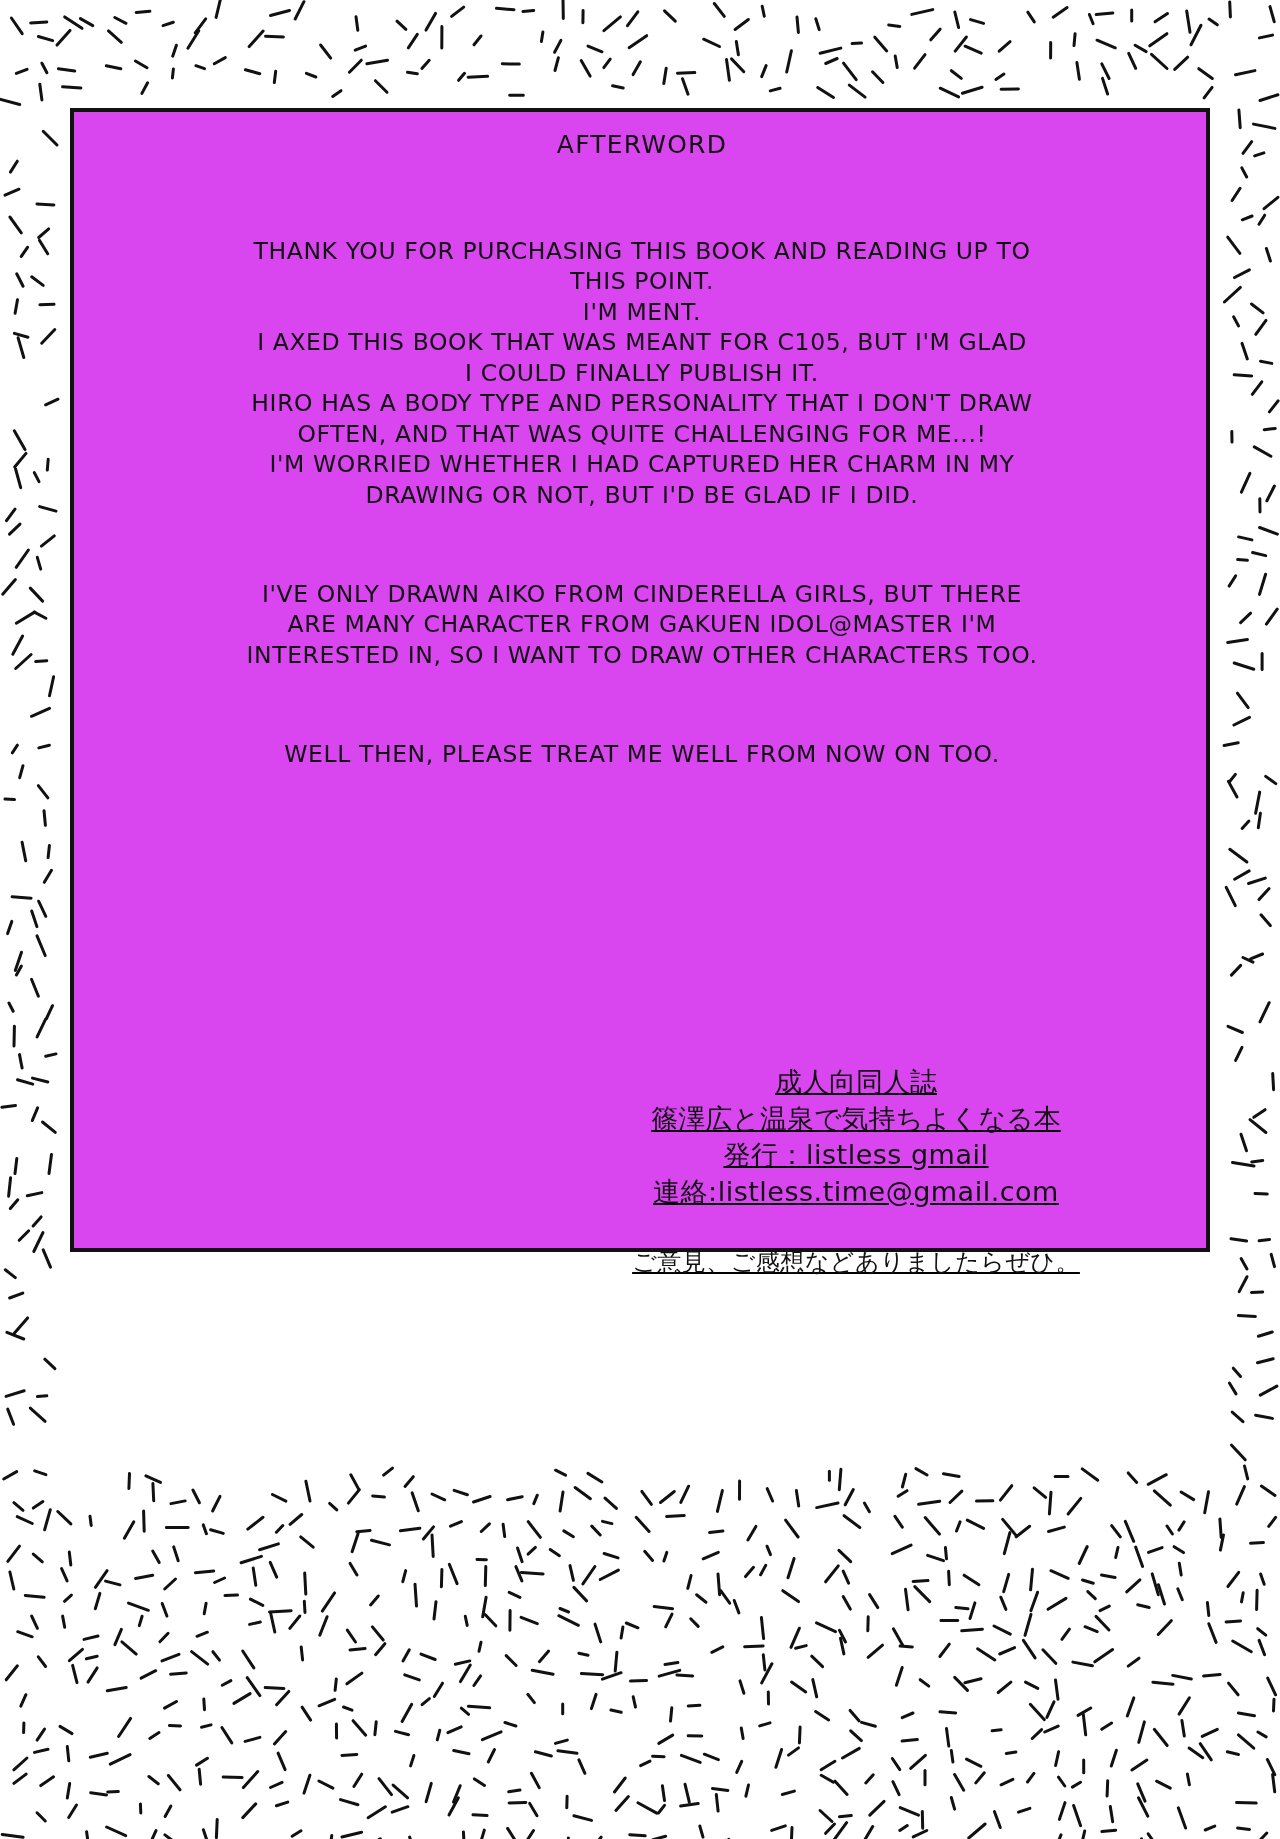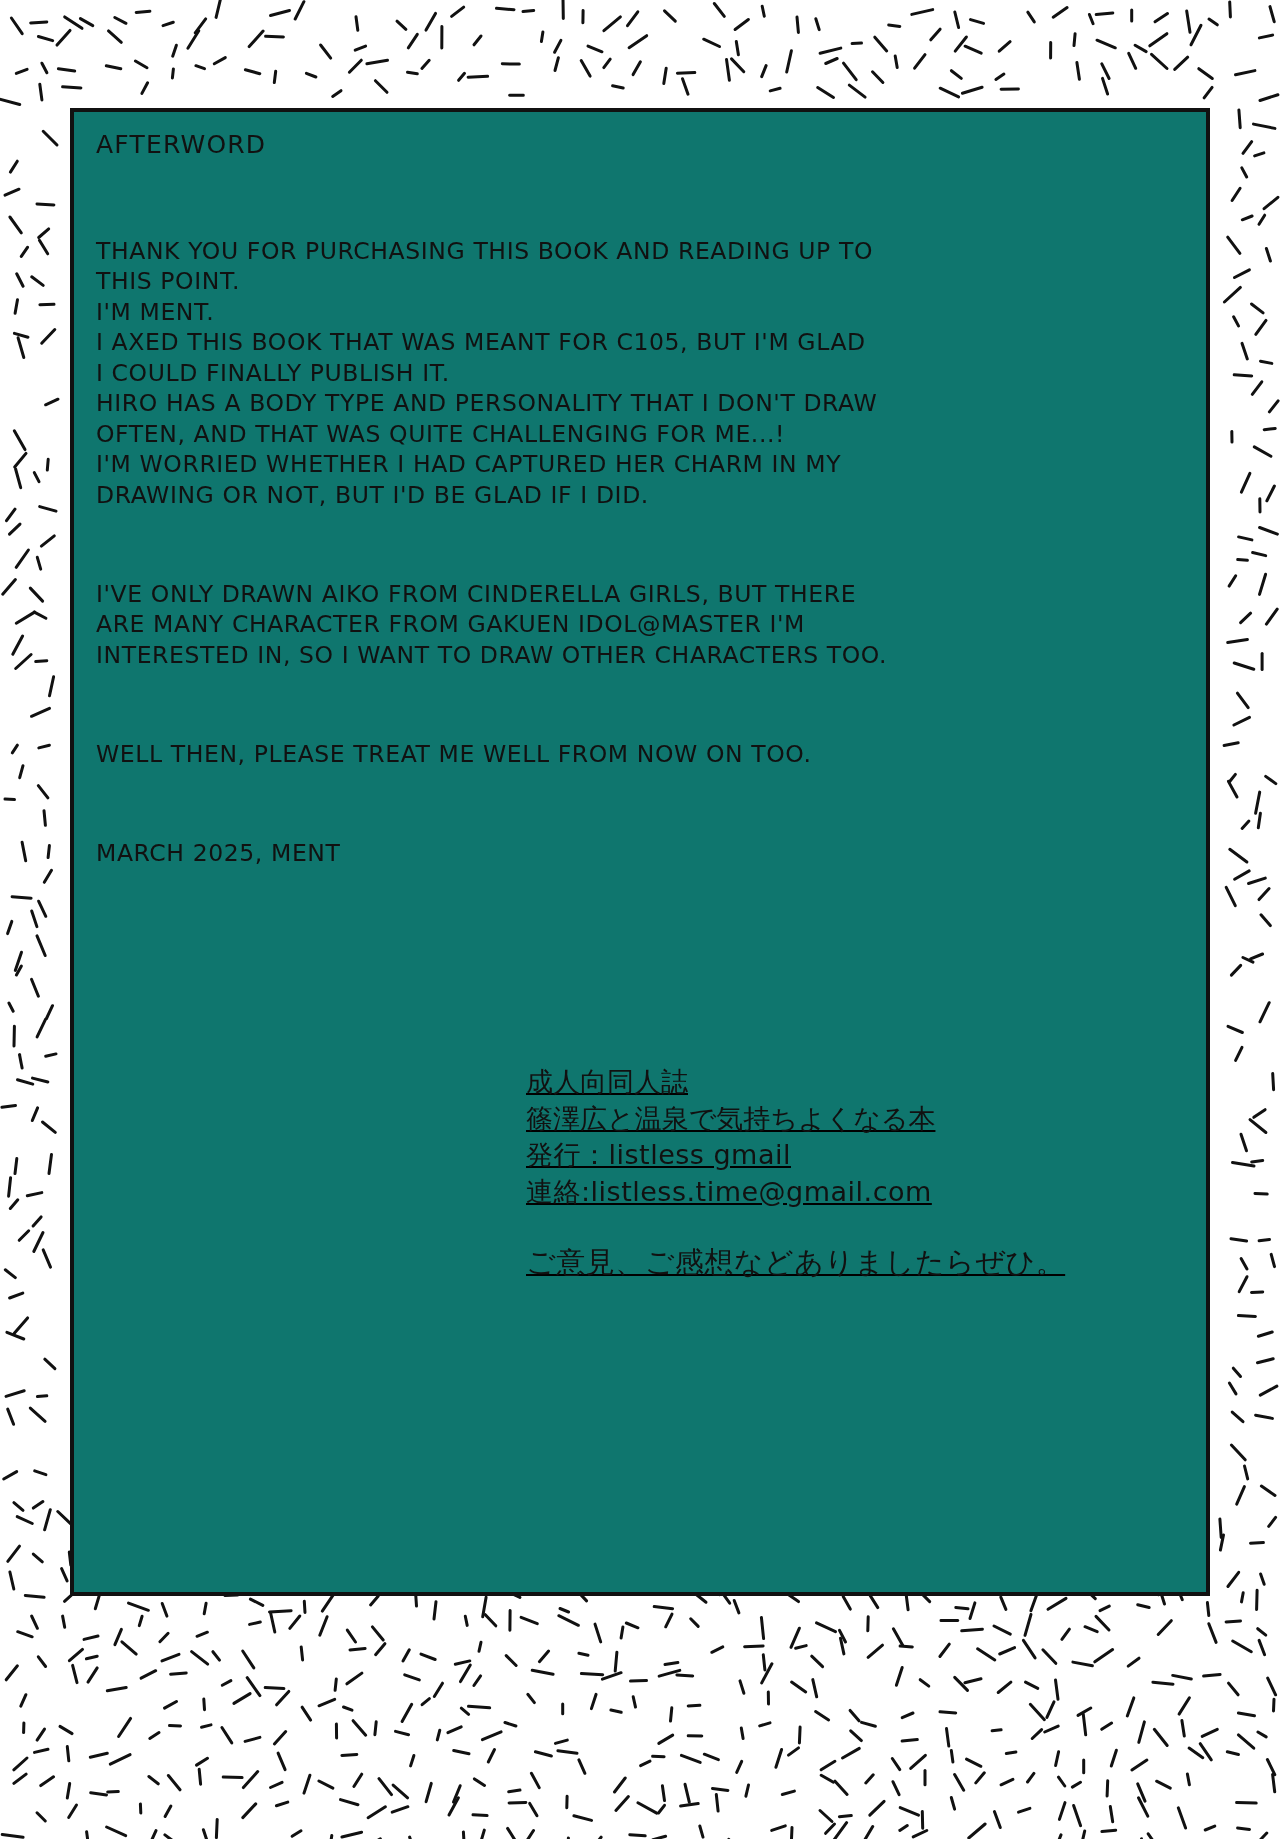--- a/index.html
+++ b/index.html
@@ -19,25 +19,26 @@
   .speckle-bg {
     position: absolute;
     inset: 0;
     z-index: 0;
   }
   .panel {
     position: absolute;
     left: 70px;
     top: 108px;
     width: 1140px;
-    height: 1488px;
-    background: #0f766e;
+    height: 1144px;
+    background: #d946ef;
     border: 4px solid #111111;
     box-sizing: border-box;
     z-index: 2;
+    text-align: center;
   }
   .afterword-block {
     position: absolute;
     left: 18px;
     top: 18px;
     right: 18px;
   }
   .heading {
     font-family: "DejaVu Sans", sans-serif;
     font-size: 25px;
@@ -75,21 +76,21 @@
     line-height: 36.5px;
     color: #111111;
     white-space: pre;
   }
   .colophon-line.mono-ish {
     letter-spacing: 0.5px;
   }
   .colophon-closing {
     margin-top: 34px;
     font-family: "DejaVu Sans", sans-serif;
-    font-size: 29px;
+    font-size: 24px;
     line-height: 36px;
     color: #111111;
     letter-spacing: 0.5px;
   }
 </style>
 </head>
 <body>
 
 <div class="page">
 
@@ -962,21 +963,20 @@
 I AXED THIS BOOK THAT WAS MEANT FOR C105, BUT I'M GLAD
 I COULD FINALLY PUBLISH IT.
 HIRO HAS A BODY TYPE AND PERSONALITY THAT I DON'T DRAW
 OFTEN, AND THAT WAS QUITE CHALLENGING FOR ME...!
 I'M WORRIED WHETHER I HAD CAPTURED HER CHARM IN MY
 DRAWING OR NOT, BUT I'D BE GLAD IF I DID.</p>
         <p class="para">I'VE ONLY DRAWN AIKO FROM CINDERELLA GIRLS, BUT THERE
 ARE MANY CHARACTER FROM GAKUEN IDOL@MASTER I'M
 INTERESTED IN, SO I WANT TO DRAW OTHER CHARACTERS TOO.</p>
         <p class="para">WELL THEN, PLEASE TREAT ME WELL FROM NOW ON TOO.</p>
-        <p class="para">MARCH 2025, MENT</p>
       </div>
     </div>
 
     <div class="colophon">
       <div class="colophon-line">成人向同人誌</div>
       <div class="colophon-line">篠澤広と温泉で気持ちよくなる本</div>
       <div class="colophon-line mono-ish">発行：listless gmail</div>
       <div class="colophon-line mono-ish">連絡:listless.time@gmail.com</div>
       <div class="colophon-closing">ご意見、ご感想などありましたらぜひ。</div>
     </div>

